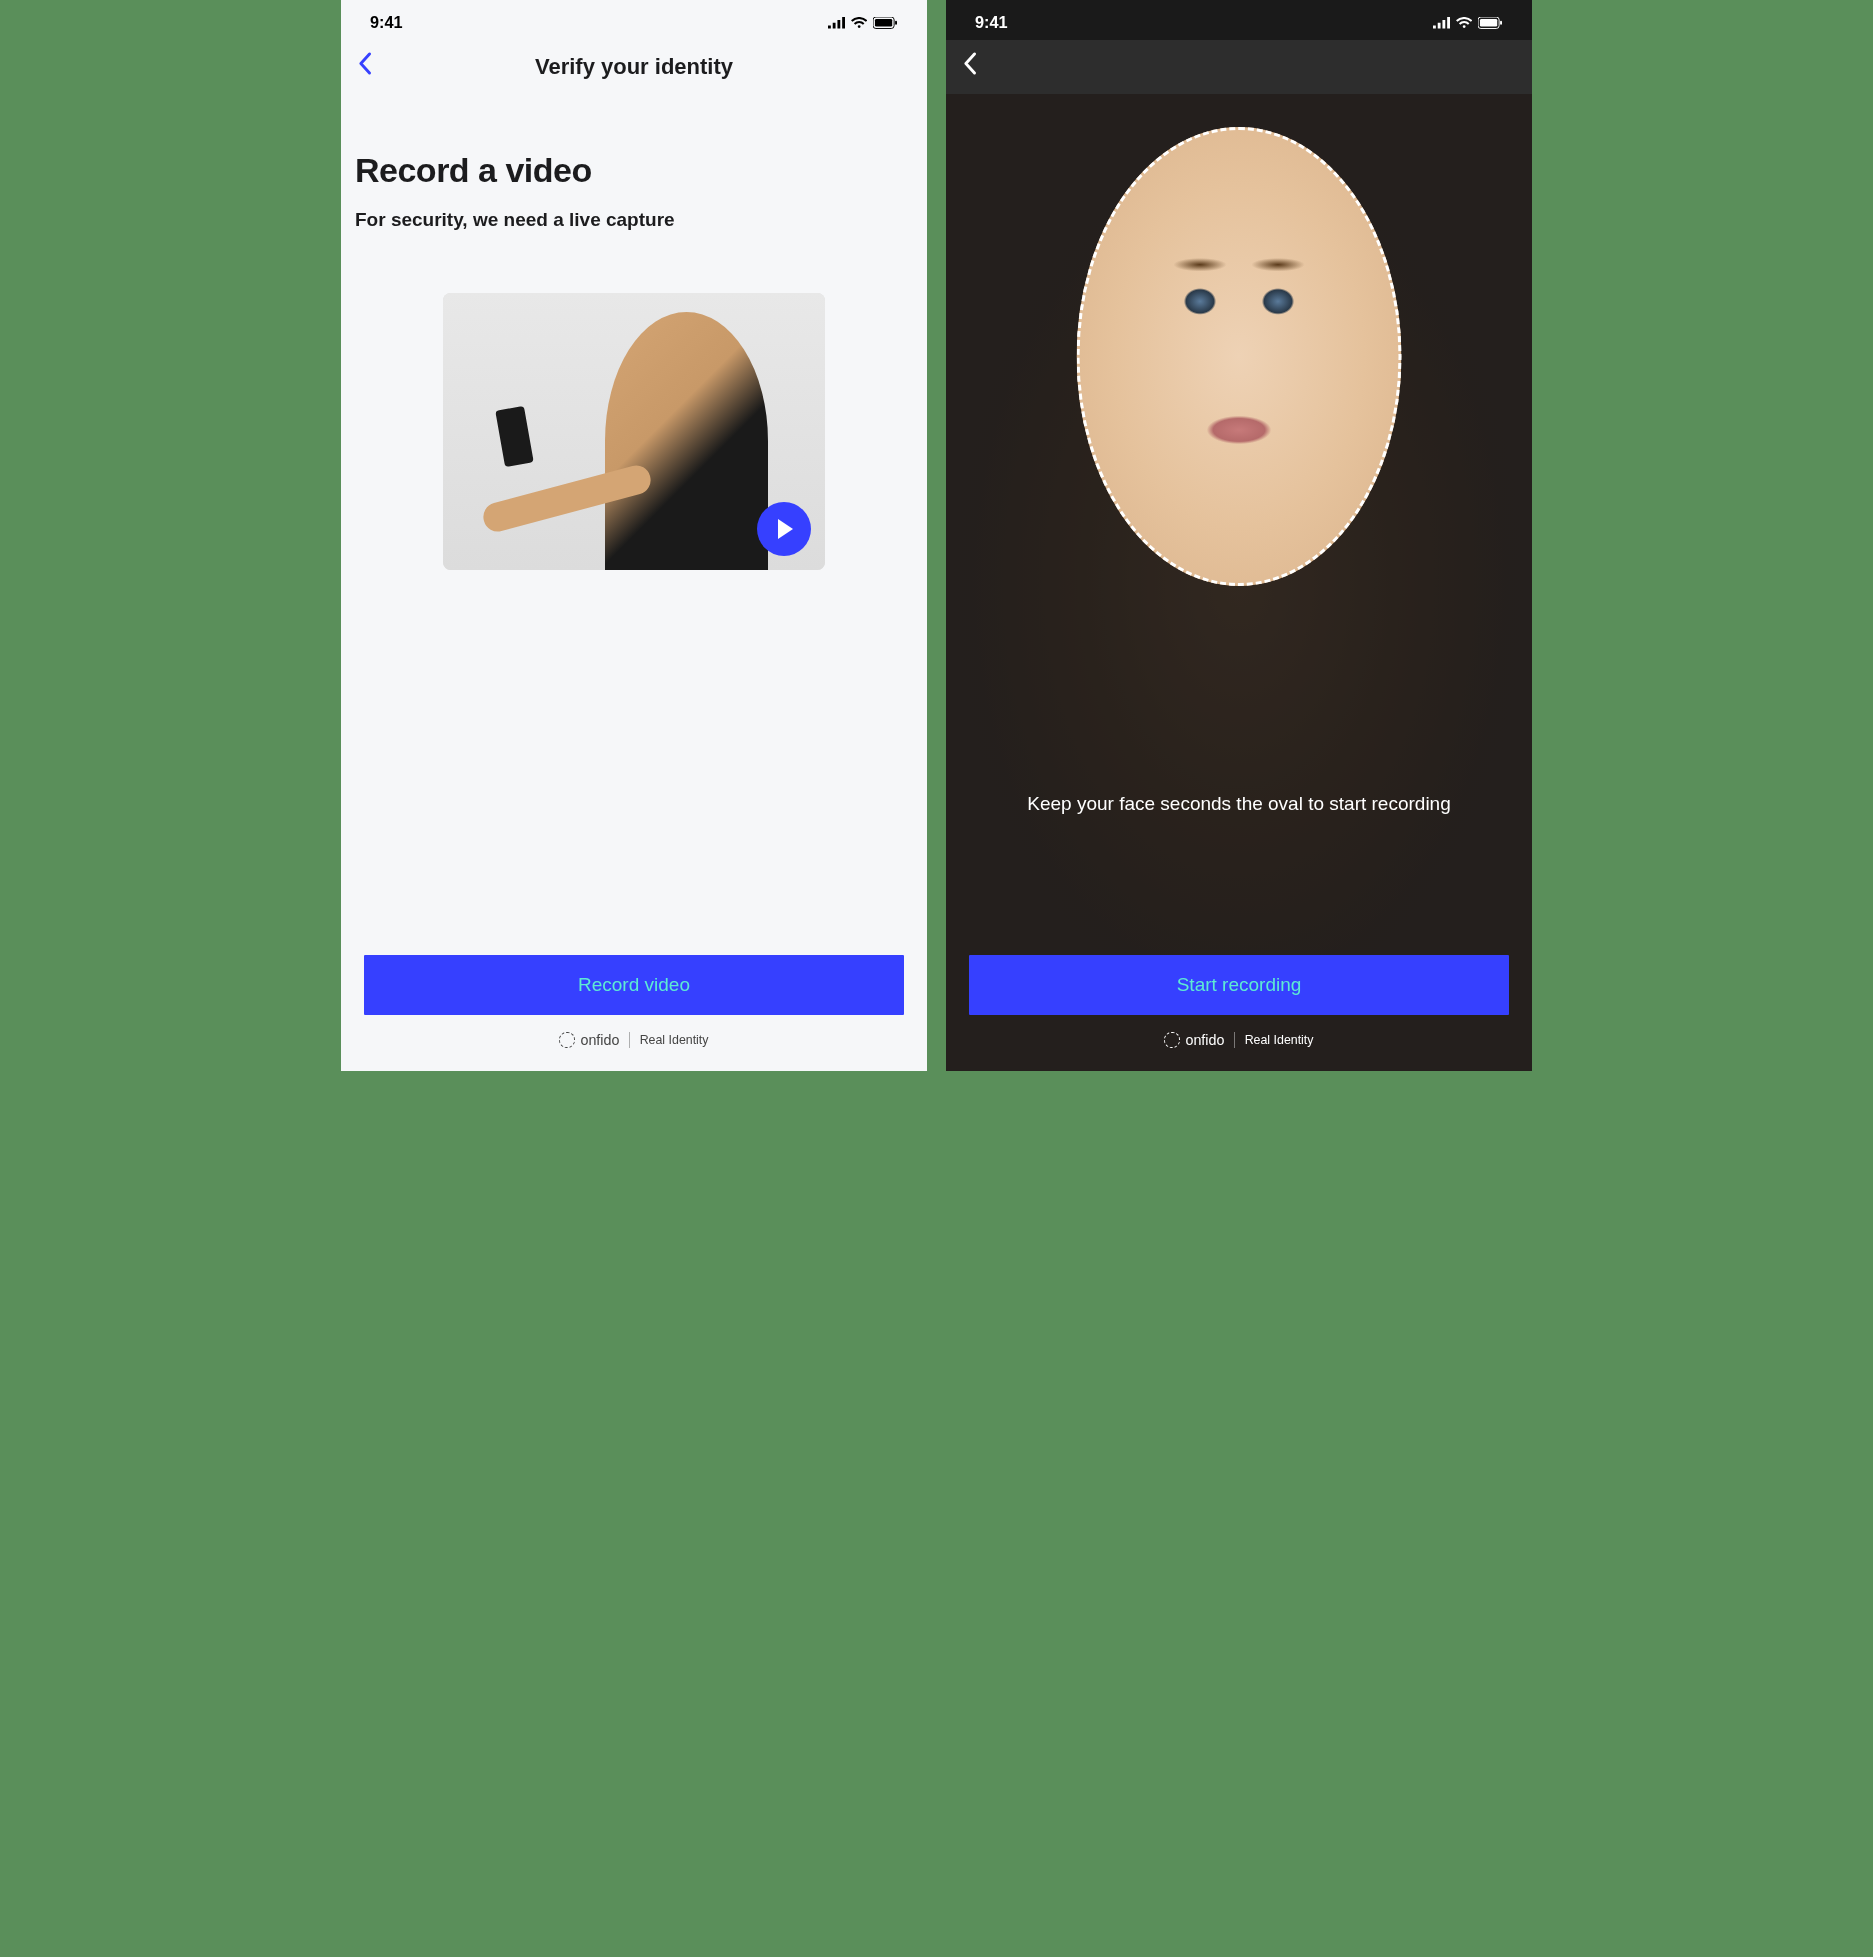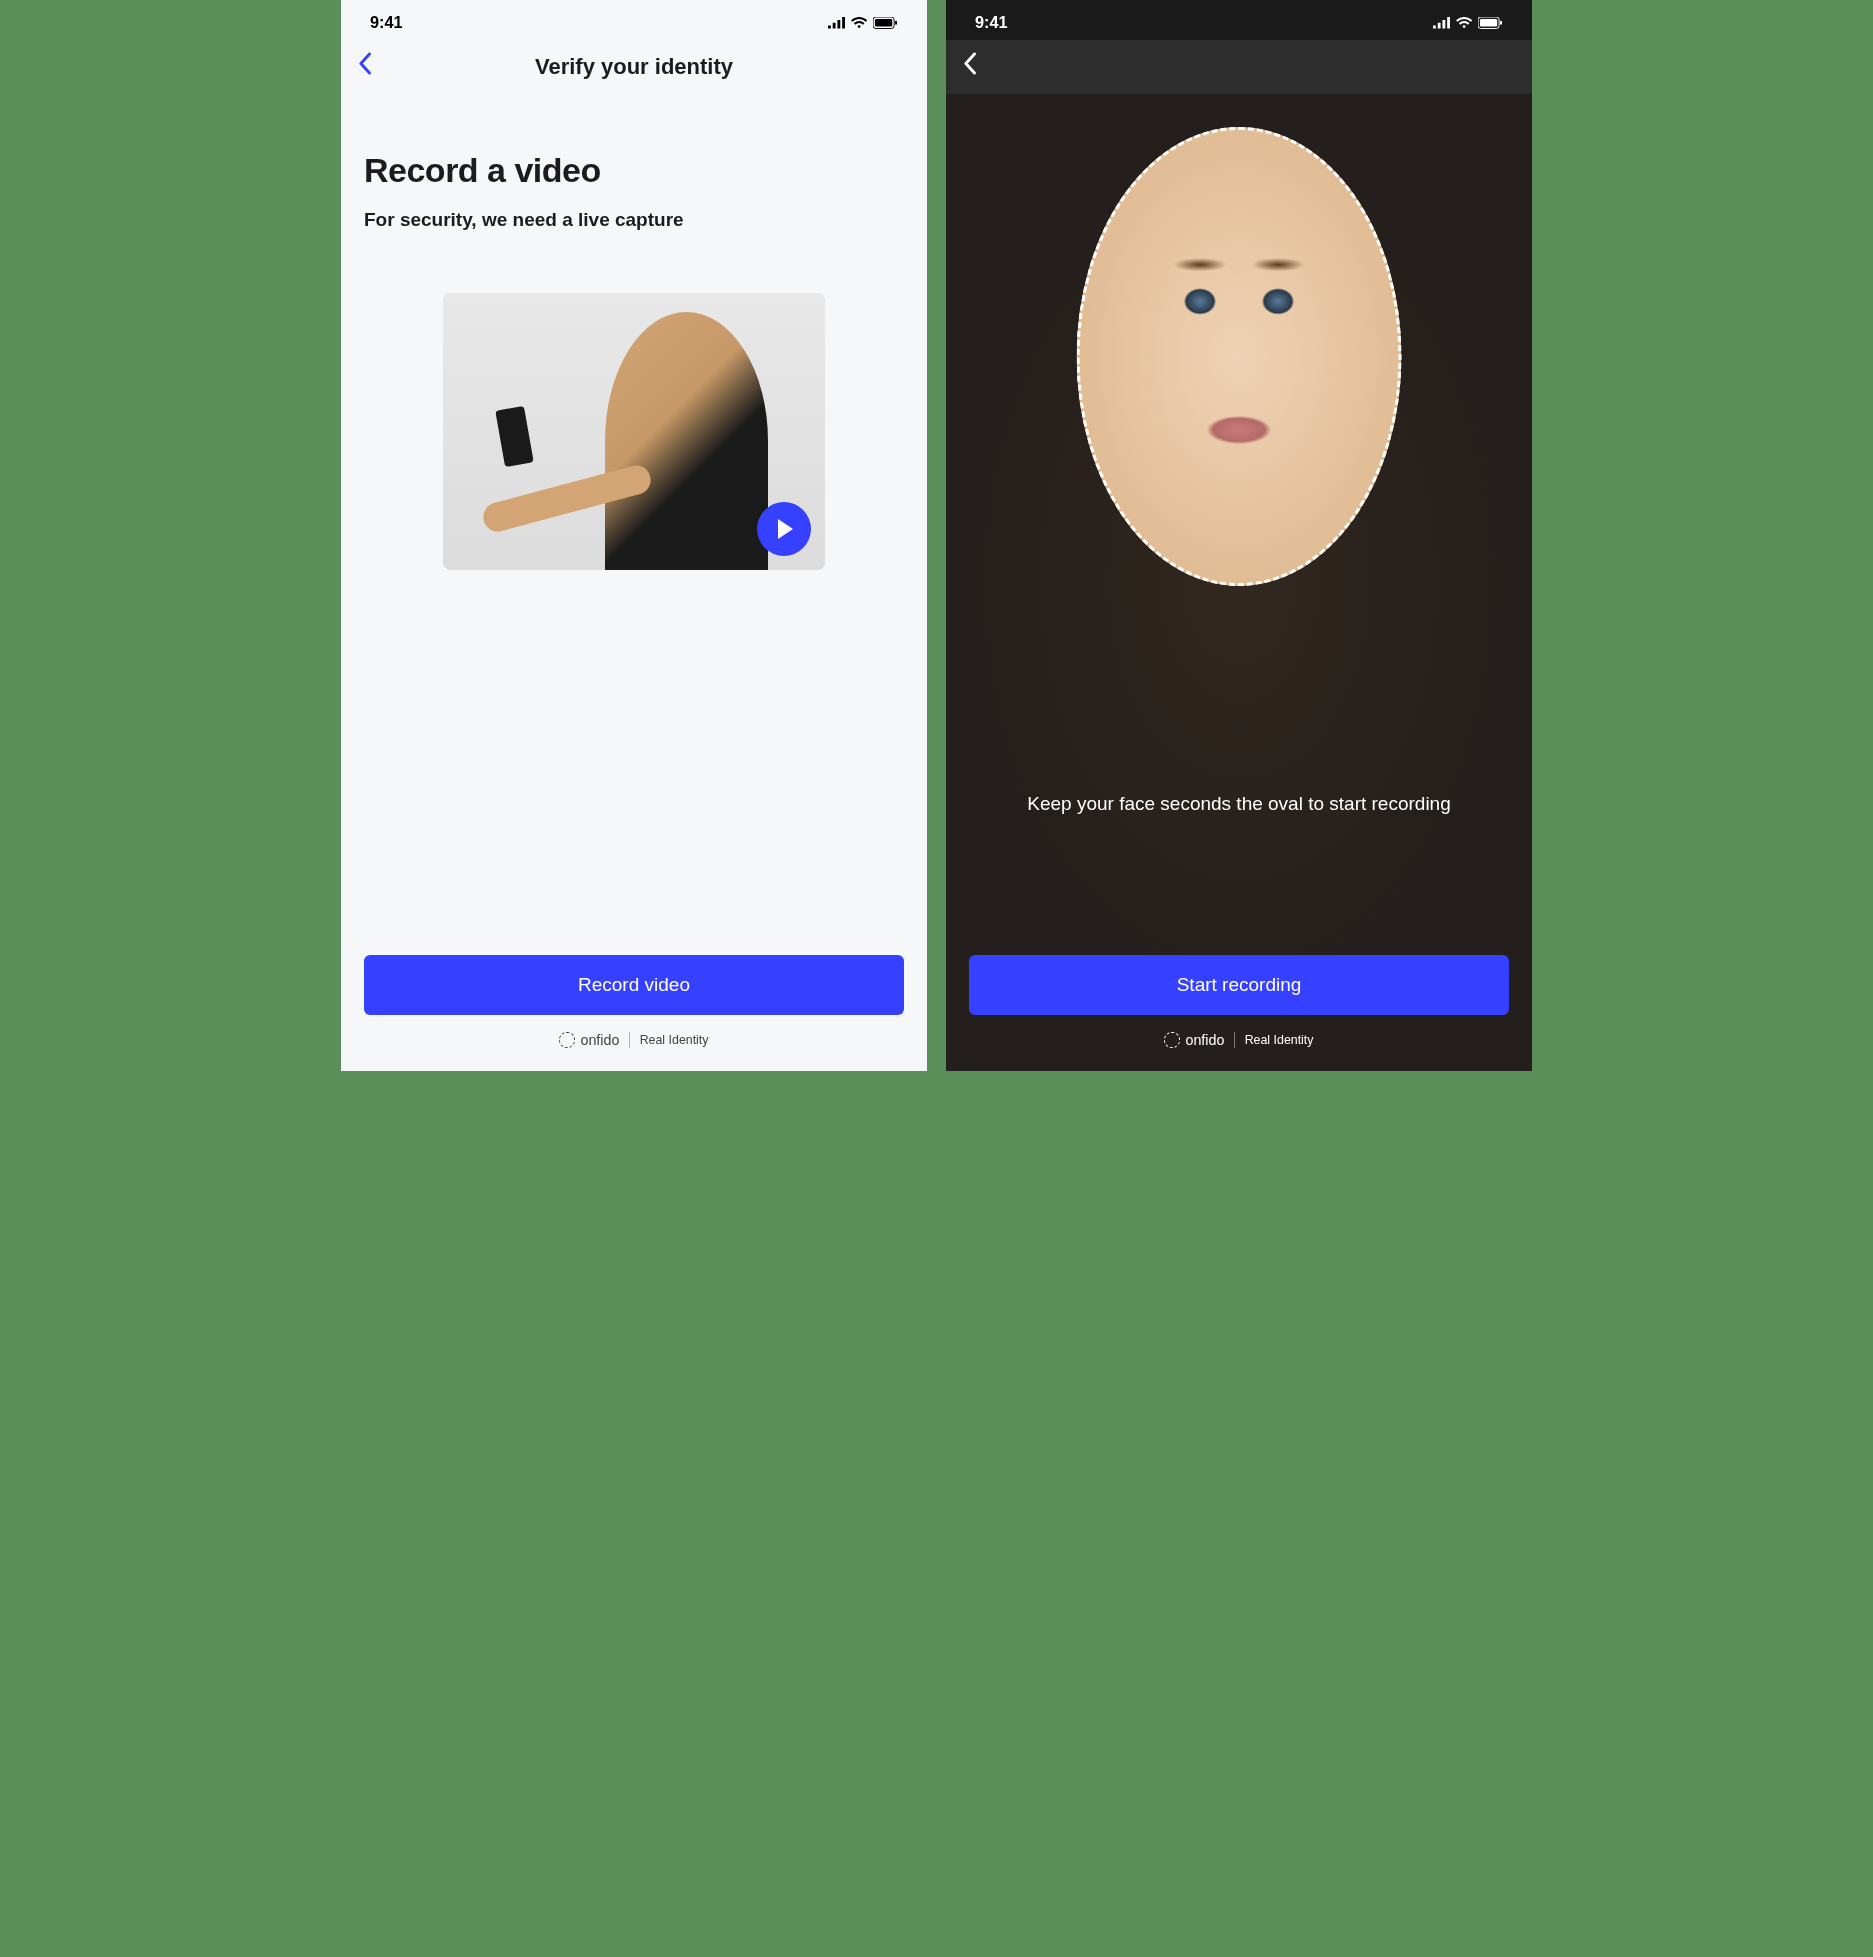--- a/index.html
+++ b/index.html
@@ -57,21 +57,21 @@
       left: 50%;
       transform: translateX(-50%);
       font-size: 22px;
       font-weight: 600;
       color: #1c1c1e;
     }
     
     
     .content {
       flex: 1;
-      padding: 57px 23px 0;
+      padding: 57px 14px 0;
       display: flex;
       flex-direction: column;
     }
     .heading {
       font-size: 34px;
       font-weight: 700;
       color: #1c1c1e;
       margin-bottom: 19px;
       letter-spacing: -0.5px;
     }
@@ -225,25 +225,25 @@
       padding: 19px 23px 23px;
     }
     .phone-dark .footer {
       position: absolute;
       bottom: 0; left: 0; right: 0;
     }
     .primary-btn {
       width: 100%;
       padding: 19px;
       background: #3640ff;
-      color: #ffffff;
+      color: #5eead4;
       border: none;
       font-size: 19px;
       font-weight: 500;
-      border-radius: 6px;
+      border-radius: 1px;
       cursor: pointer;
       margin-bottom: 17px;
     }
     .brand-footer {
       display: flex;
       align-items: center;
       justify-content: center;
       gap: 9.6px;
       font-size: 12.4px;
     }

